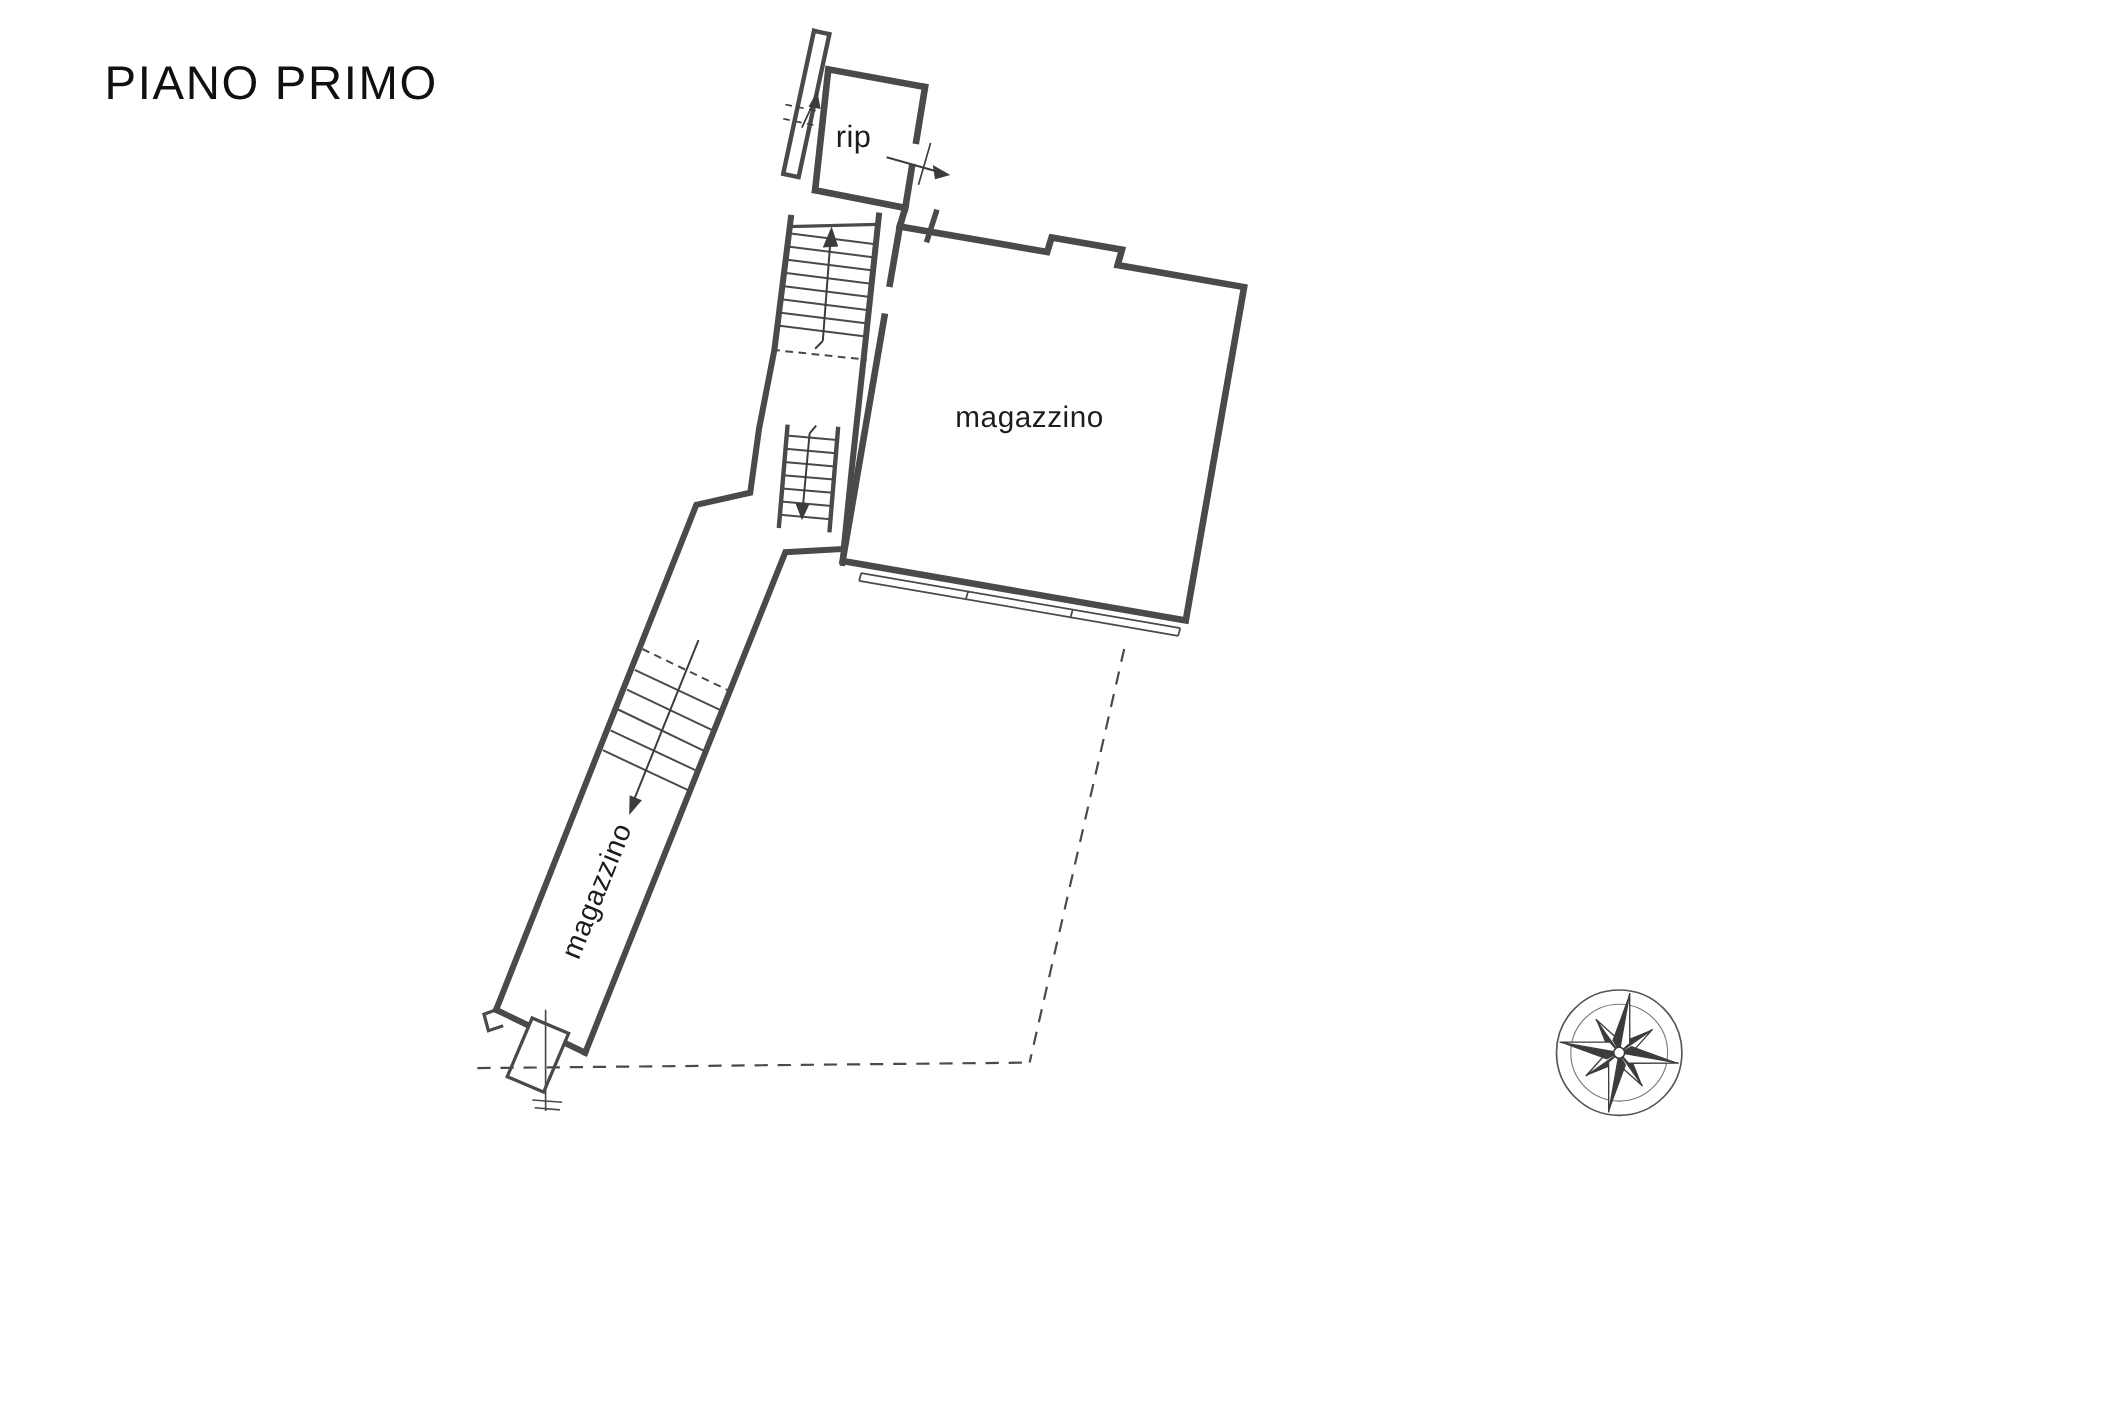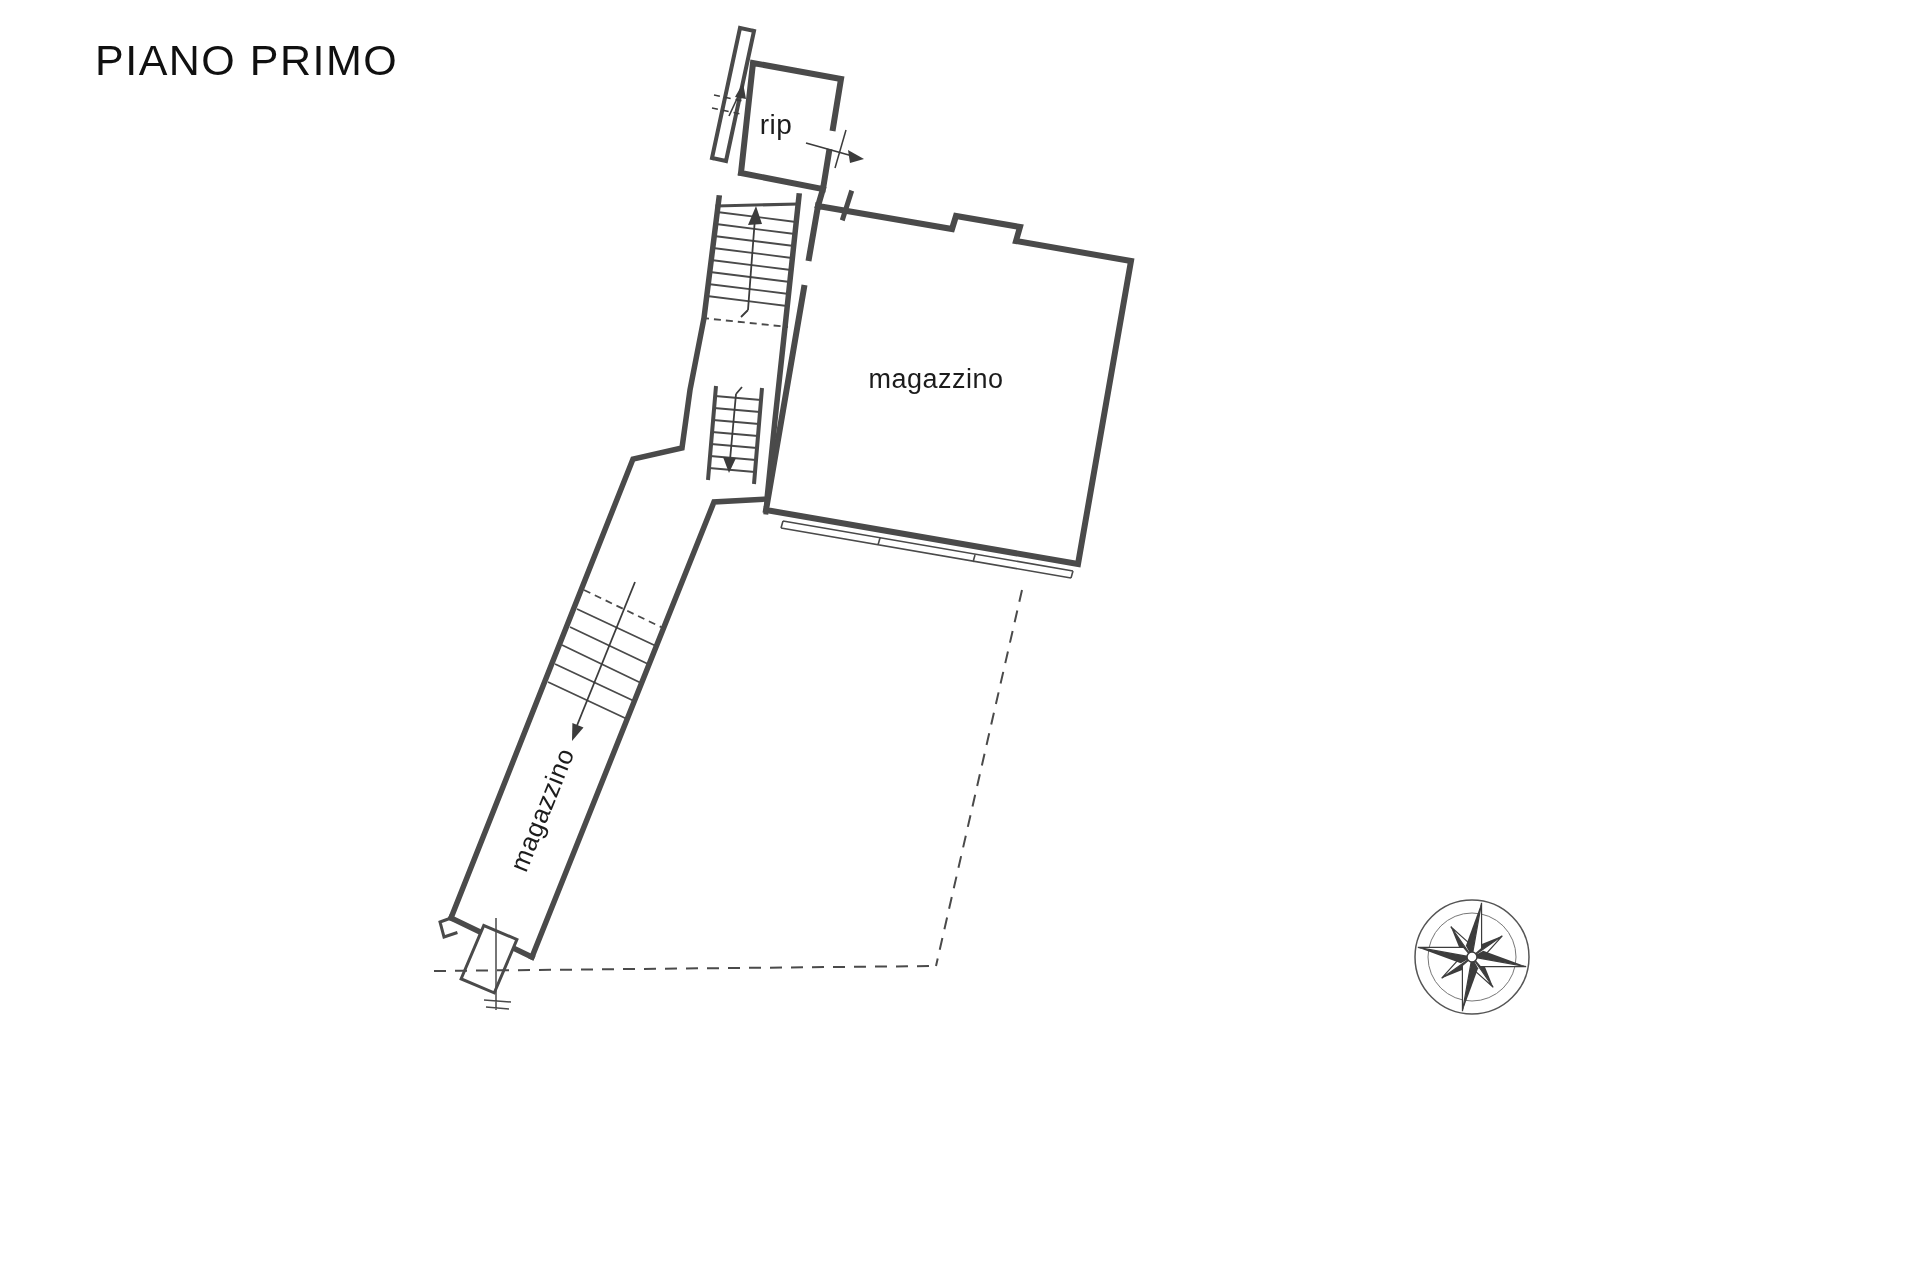--- a/index.html
+++ b/index.html
@@ -1,18 +1,18 @@
 <!DOCTYPE html>
 <html><head>
 <meta charset="utf-8">
 <style>
   html,body{margin:0;padding:0;background:#ffffff;}
   body{width:1920px;height:1280px;position:relative;overflow:hidden;
        font-family:"Liberation Sans", sans-serif;}
-  .page-title{position:absolute;left:95px;top:36px;font-size:43px;font-weight:500;
+  .page-title{position:absolute;left:95px;top:52px;font-size:43px;font-weight:500;
        color:#101010;letter-spacing:1.5px;}
   svg.plan{position:absolute;left:0;top:0;}
   text{font-family:"Liberation Sans", sans-serif;fill:#1c1c1c;letter-spacing:0.5px;}
 </style>
 </head>
 <body>
 
 <div class="page-title">PIANO PRIMO</div>
 
 <svg class="plan" width="1920" height="1280" viewBox="0 0 1920 1280">

